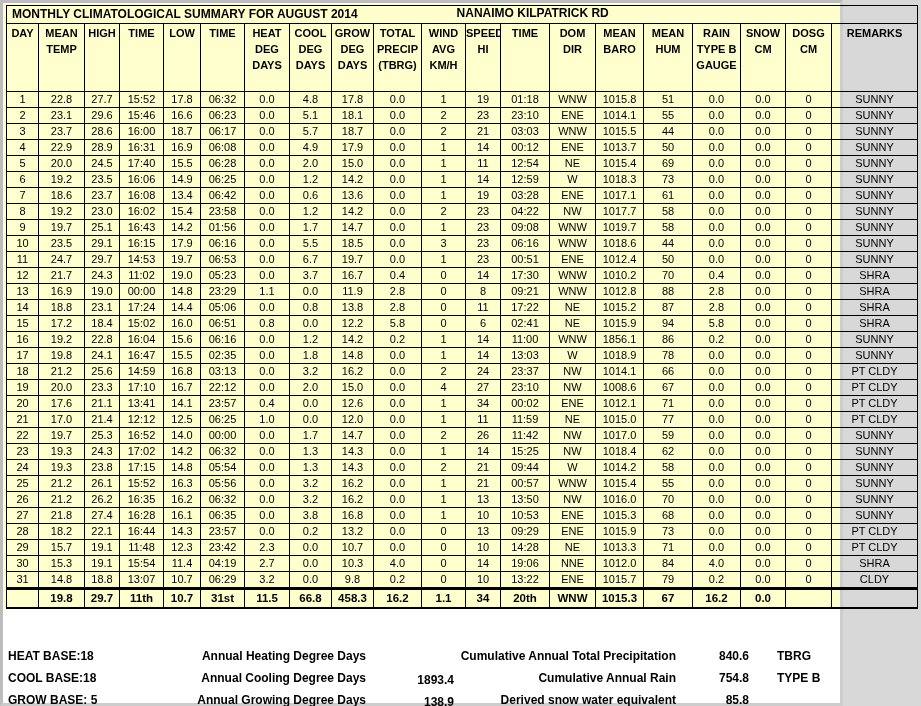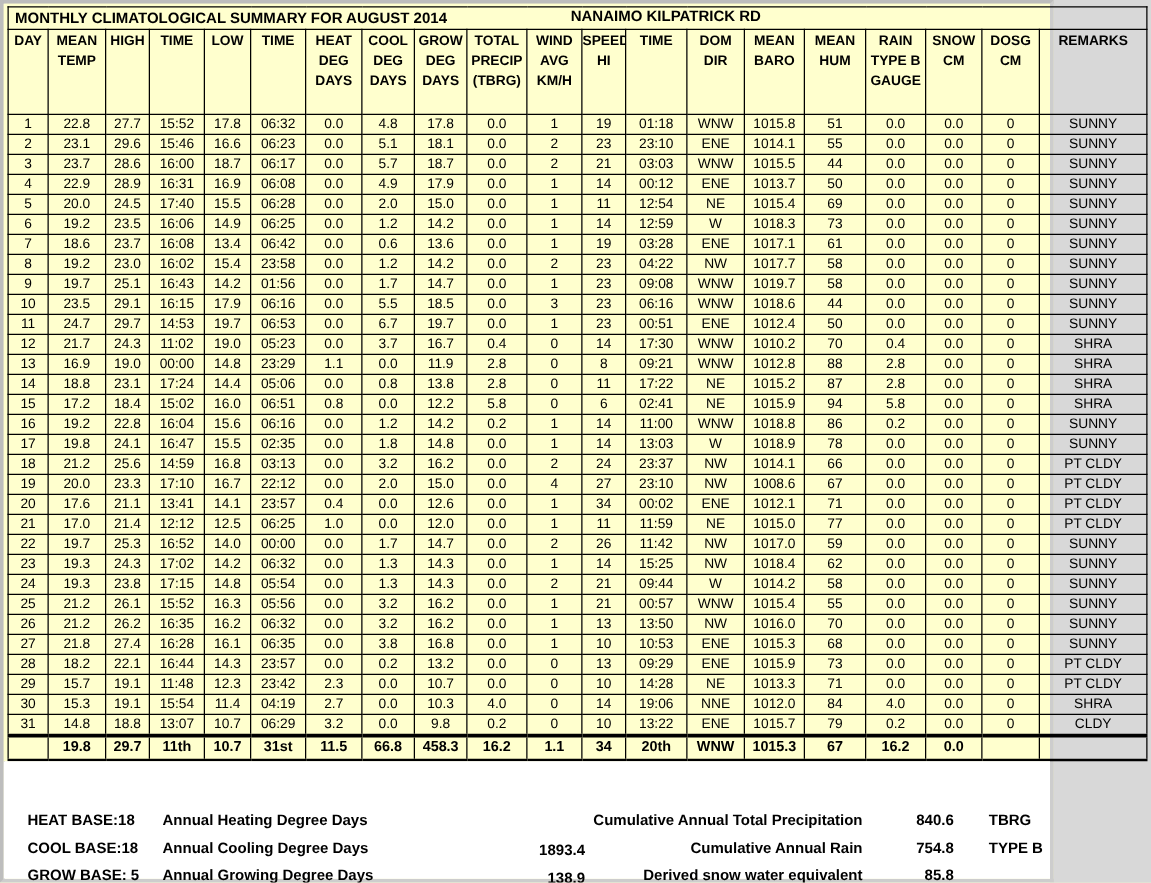--- a/index.html
+++ b/index.html
@@ -31,30 +31,30 @@
     vertical-align:top; font-weight:bold; height:66px;
     line-height:16px; padding-top:1px;
   }
   tbody td { height:15px; }
   tr.summary-row td {
     font-weight:bold; font-size:11.5px;
     border-top:3px solid #000; border-bottom:2px solid #000;
     height:17px;
   }
   .footer {
-    background:#ffffff; flex:1; padding:16px 3px 0 15px;
+    background:#ffffff; flex:1; padding:16px 3px 0 1px;
     font-weight:bold; font-size:12px;
   }
   .footer-row {
     display:grid;
     grid-template-columns:112px 250px 88px 222px 73px auto;
     height:22px; align-items:center;
   }
   .footer-row .f-base   { text-align:left; padding-left:4px; }
-  .footer-row .f-alabel { text-align:left; }
+  .footer-row .f-alabel { text-align:right; }
   .footer-row .f-avalue { text-align:right;margin-top:48px; }
   .footer-row .f-clabel { text-align:right; }
   .footer-row .f-cvalue { text-align:right; }
   .footer-row .f-gauge  { text-align:left; padding-left:28px; }
 </style>
 </head>
 <body>
 
 <div class="window" style="background: rgb(255, 255, 206);">
 
@@ -510,21 +510,21 @@
             <td>15.6</td>
             <td>06:16</td>
             <td>0.0</td>
             <td>1.2</td>
             <td>14.2</td>
             <td>0.2</td>
             <td>1</td>
             <td>14</td>
             <td>11:00</td>
             <td>WNW</td>
-            <td>1018.8</td>
+            <td>1856.1</td>
             <td>86</td>
             <td>0.2</td>
             <td>0.0</td>
             <td>0</td>
             <td>SUNNY</td>
           </tr>
           <tr>
             <td>17</td>
             <td>19.8</td>
             <td>24.1</td>

